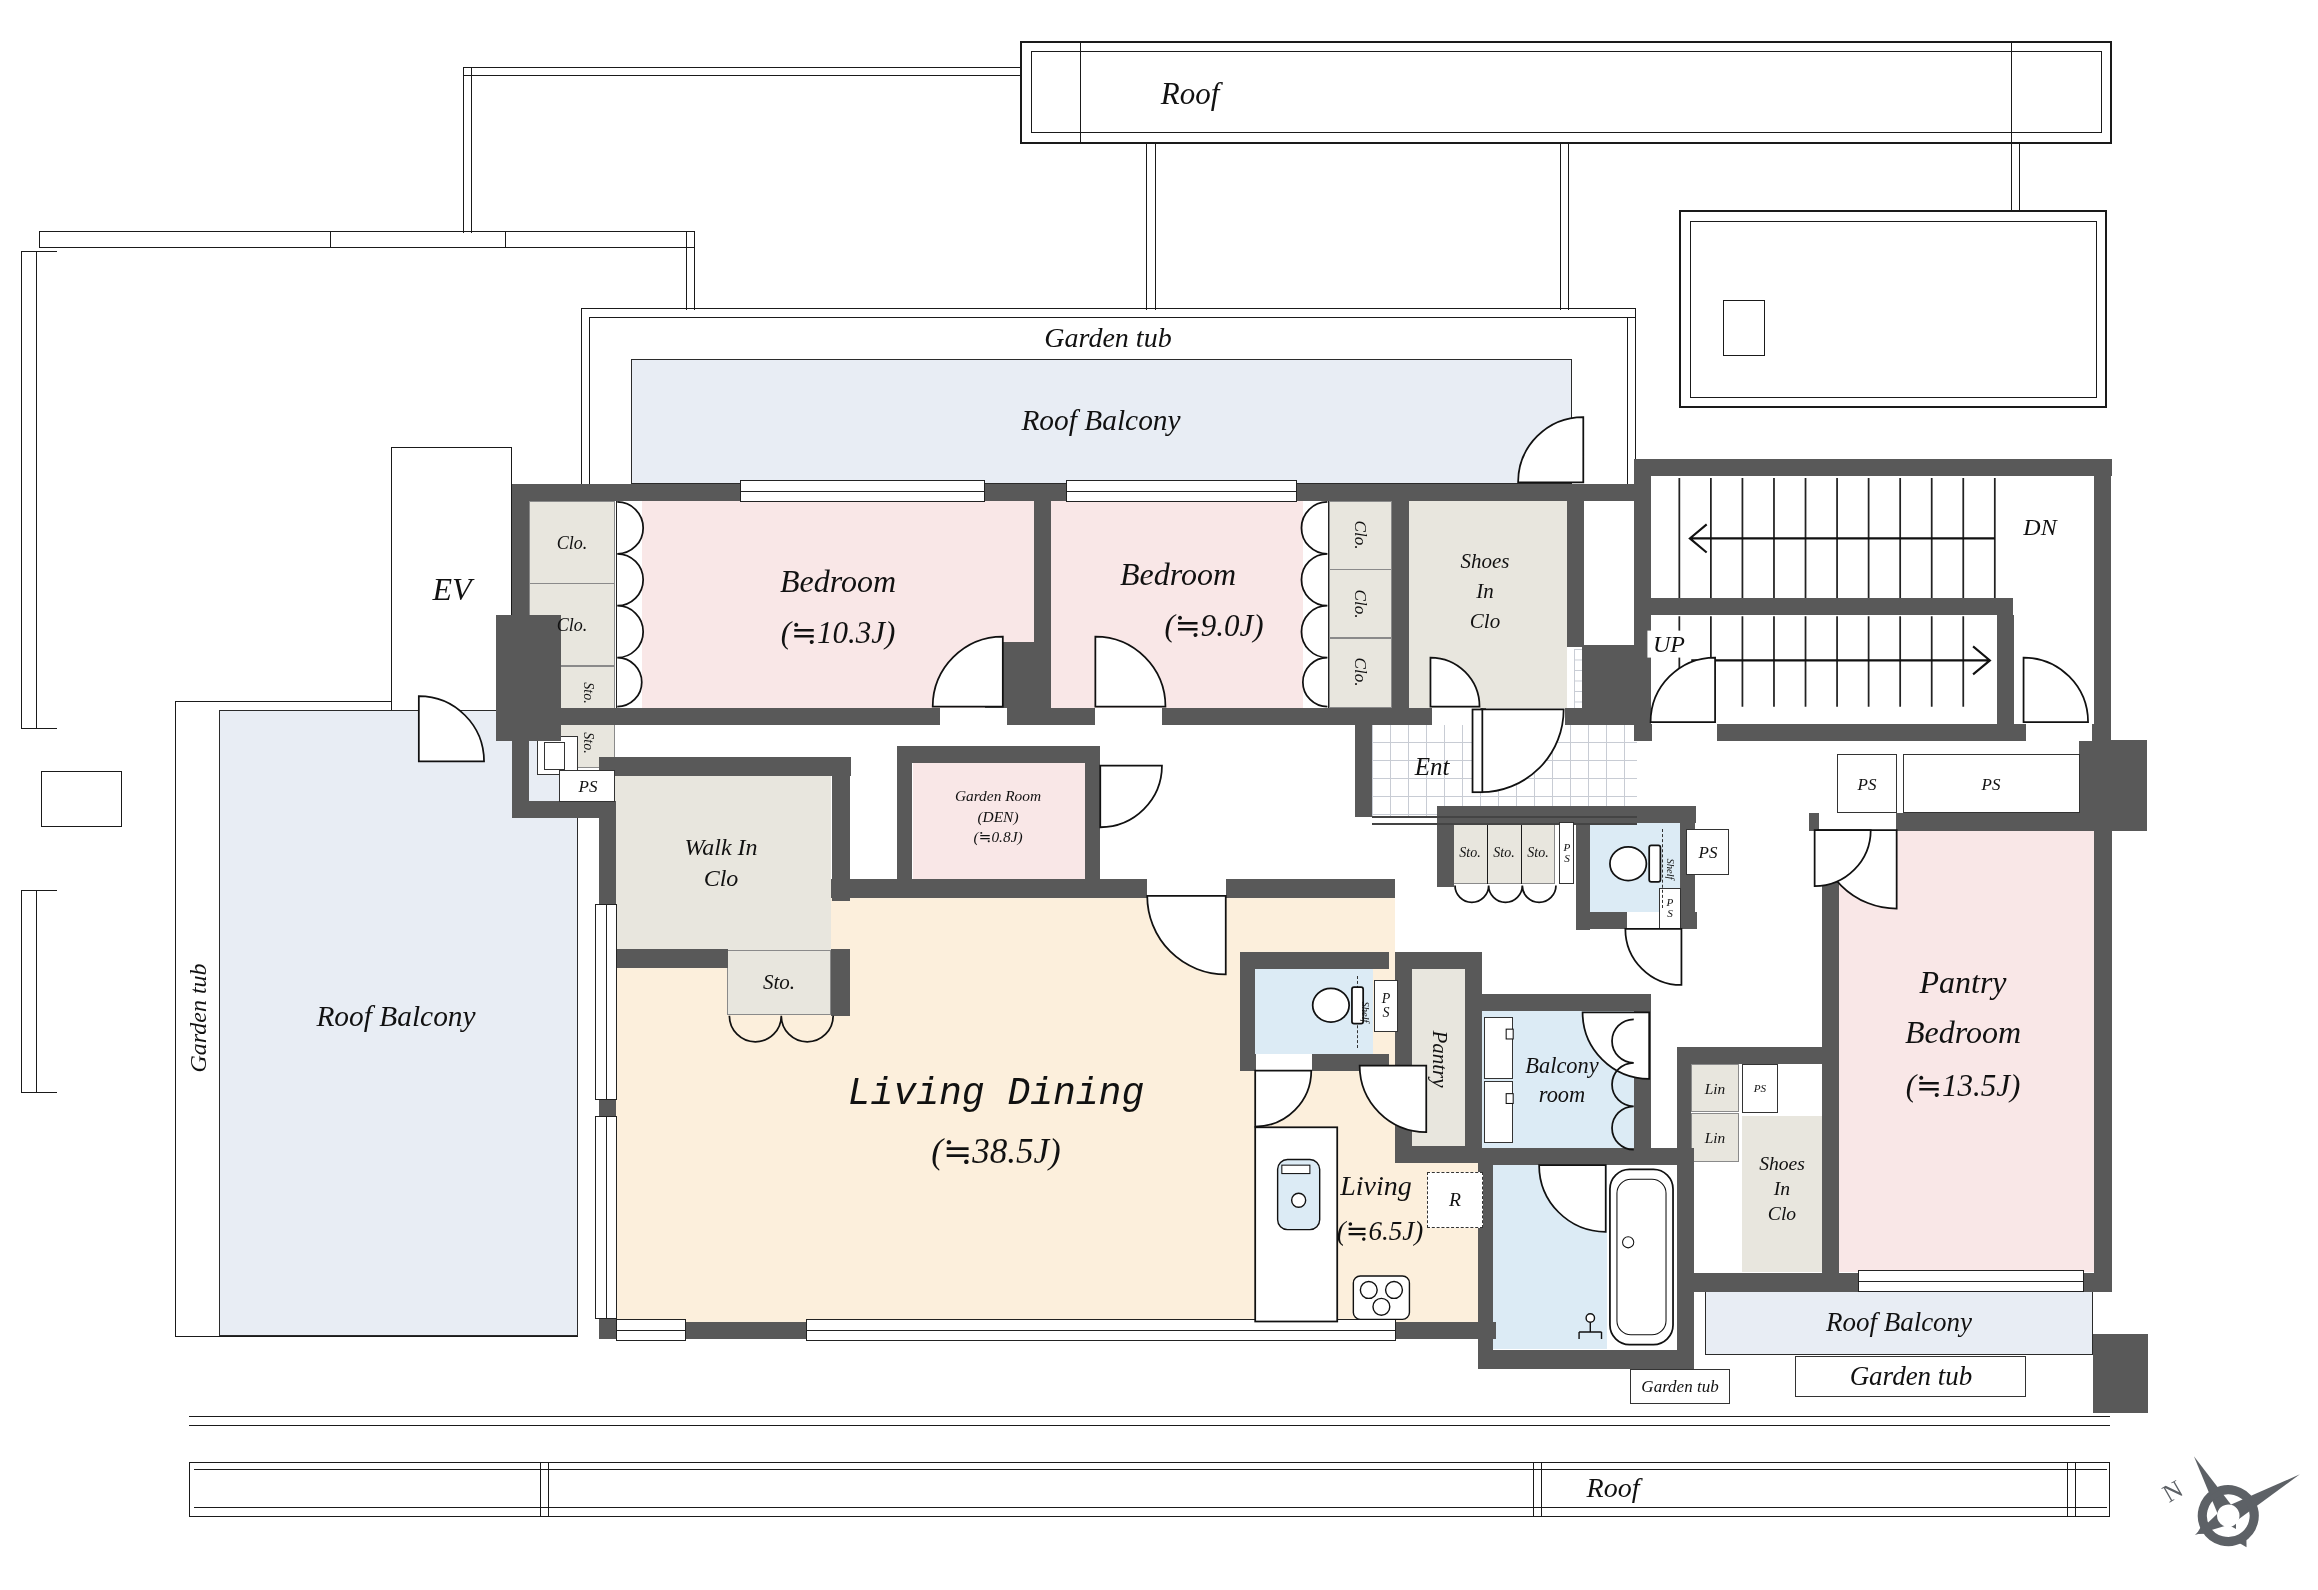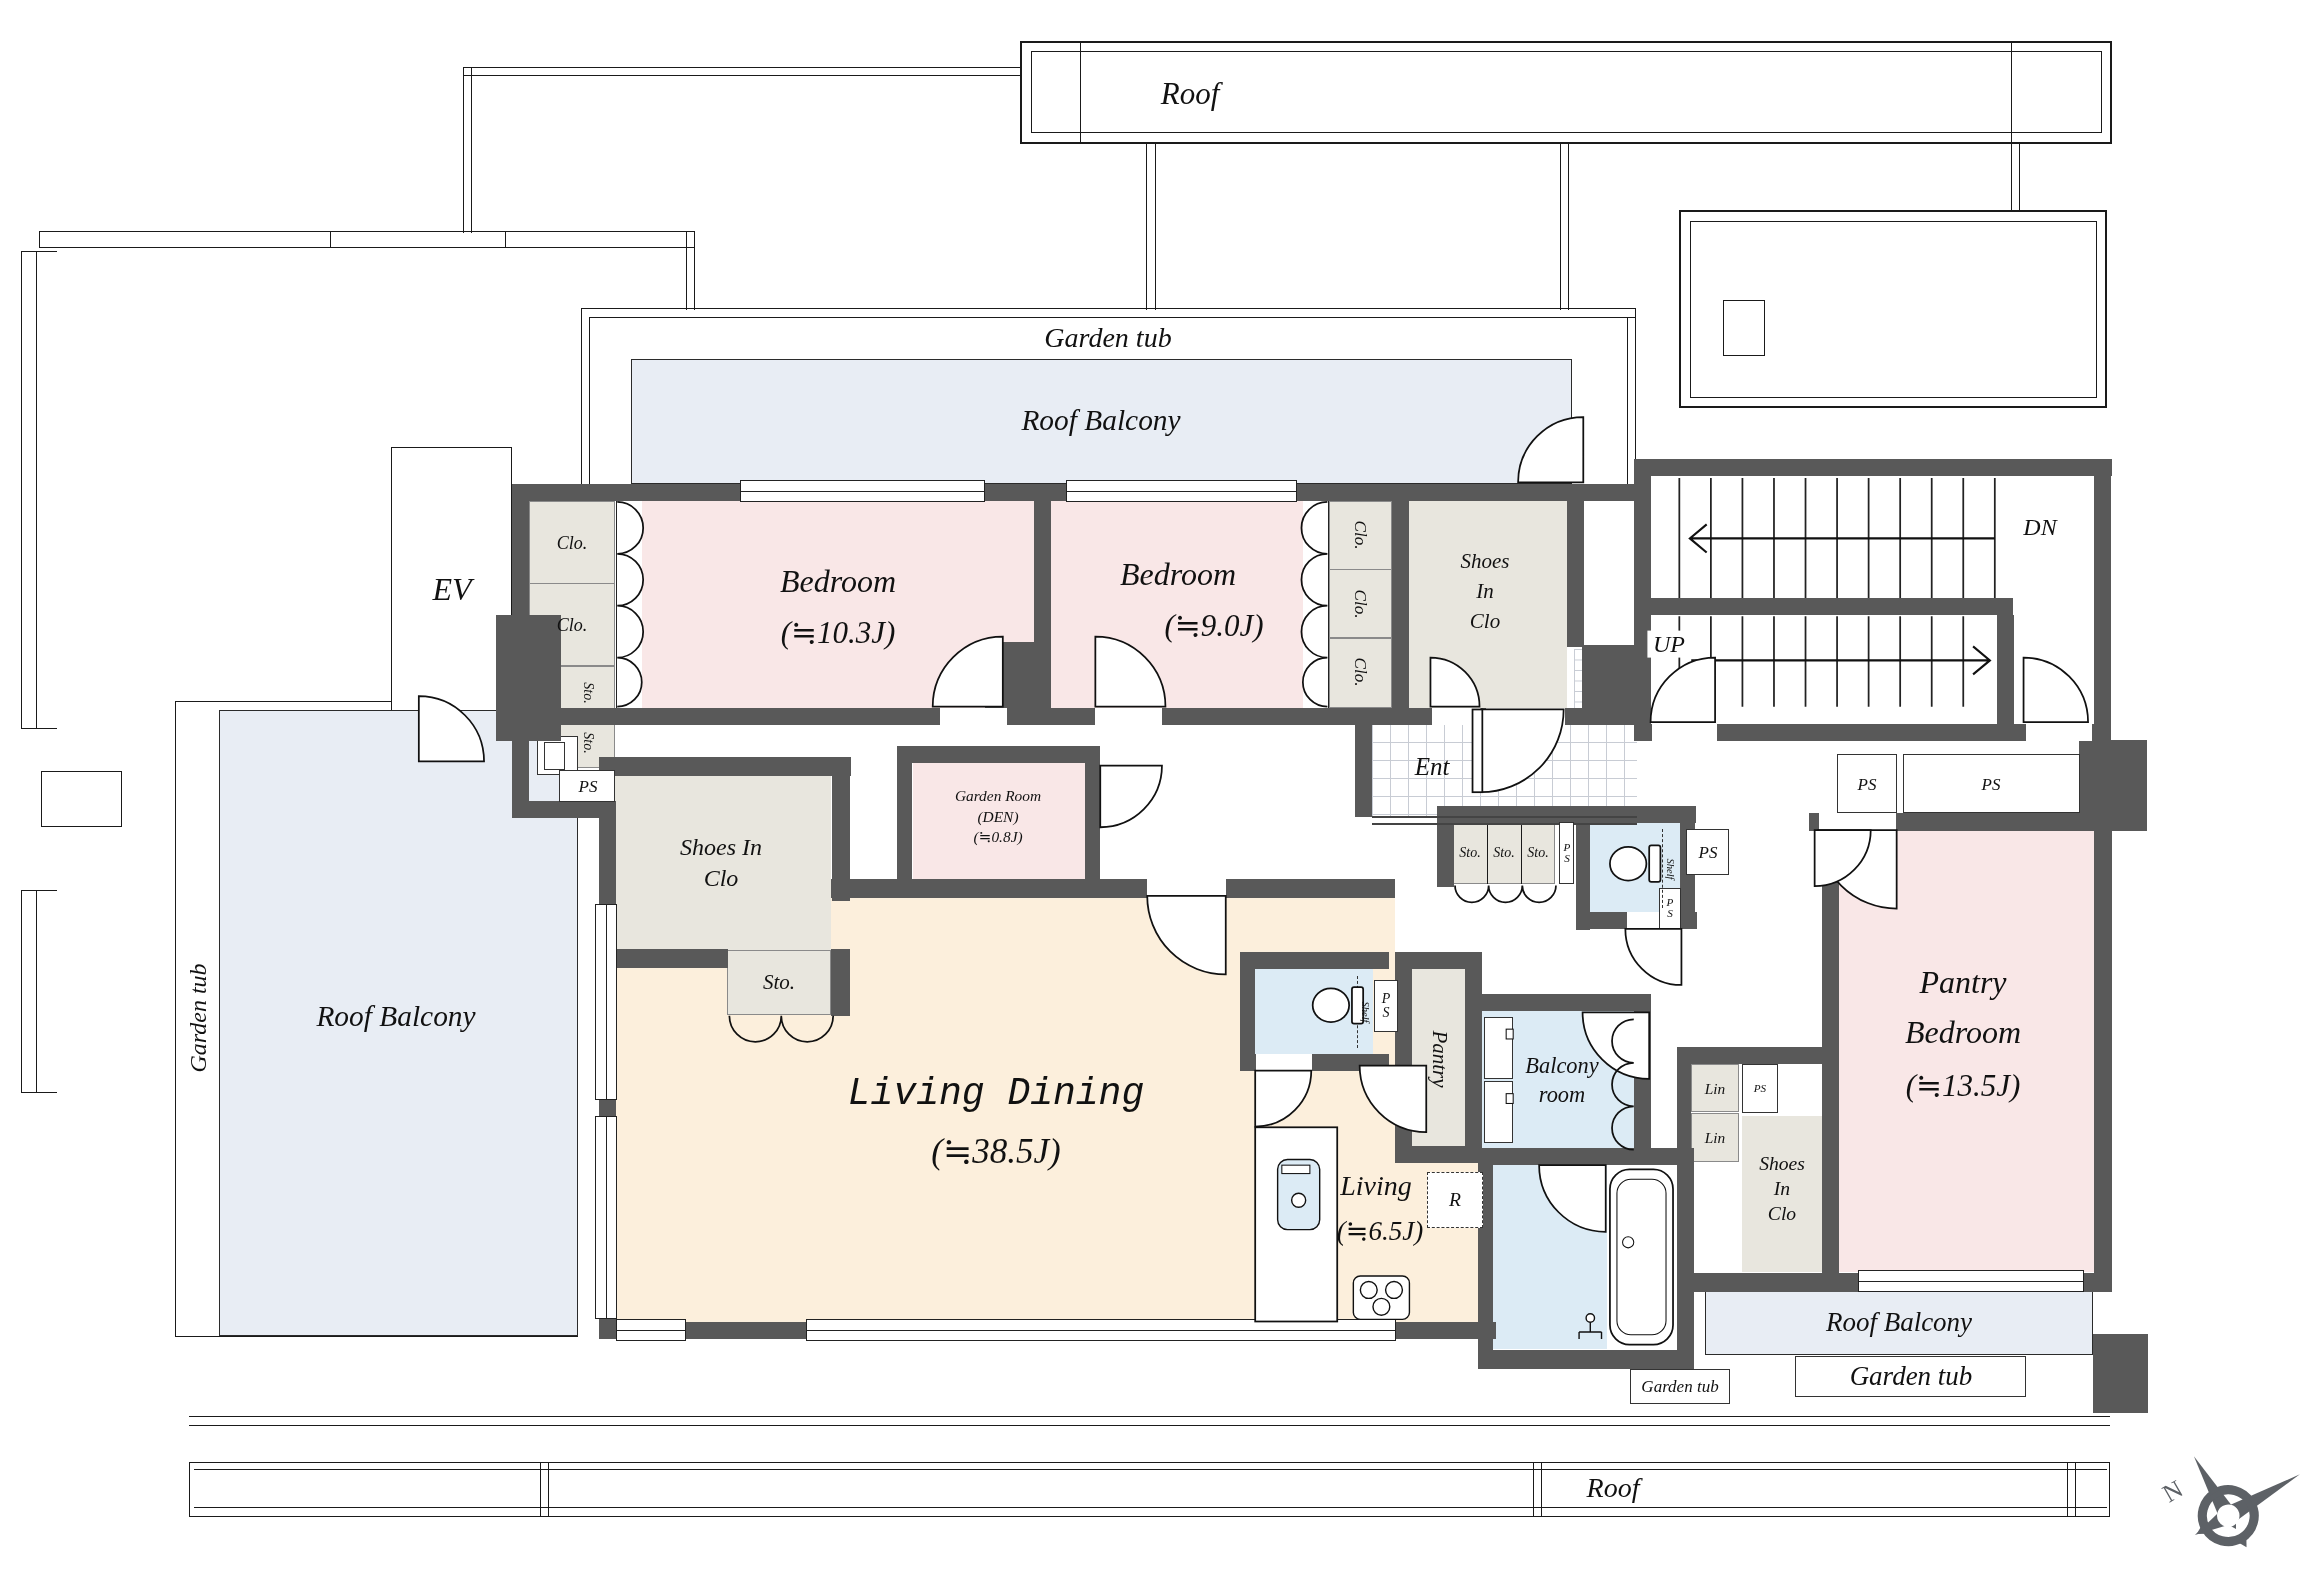--- a/index.html
+++ b/index.html
@@ -351,21 +351,21 @@
 <div class="lbl f44" style="left:1182px;top:625px;margin-left:32px;">(≒9.0J)</div>
 <div class="lbl f24 v90" style="left:1360px;top:535px;">Clo.</div>
 <div class="lbl f24 v90" style="left:1360px;top:604px;">Clo.</div>
 <div class="lbl f24 v90" style="left:1360px;top:672px;">Clo.</div>
 <div class="lbl f30" style="left:1485px;top:561px;font-style:italic;">Shoes</div>
 <div class="lbl f30" style="left:1485px;top:591px;">In</div>
 <div class="lbl f30" style="left:1485px;top:621px;">Clo</div>
 <div class="lbl f34" style="left:2040px;top:527px;">DN</div>
 <div class="lbl f34 halo" style="left:1669px;top:644px;">UP</div>
 <div class="lbl f36" style="left:1432px;top:766px;">Ent</div>
-<div class="lbl f34" style="left:721px;top:847px;">Shoes In</div>
+<div class="lbl f34" style="left:721px;top:847px;">Walk In</div>
 <div class="lbl f34" style="left:721px;top:878px;">Clo</div>
 <div class="lbl f22" style="left:998px;top:796px;">Garden Room</div>
 <div class="lbl f22" style="left:998px;top:817px;">(DEN)</div>
 <div class="lbl f22" style="left:998px;top:837px;">(≒0.8J)</div>
 <div class="lbl f30" style="left:779px;top:982px;">Sto.</div>
 <div class="lbl f54" style="left:996px;top:1094px;font-family:Liberation Mono, monospace;">Living Dining</div>
 <div class="lbl f50" style="left:996px;top:1151px;">(≒38.5J)</div>
 <div class="lbl f20" style="left:1470px;top:853px;">Sto.</div>
 <div class="lbl f20" style="left:1504px;top:853px;">Sto.</div>
 <div class="lbl f20" style="left:1538px;top:853px;">Sto.</div>

